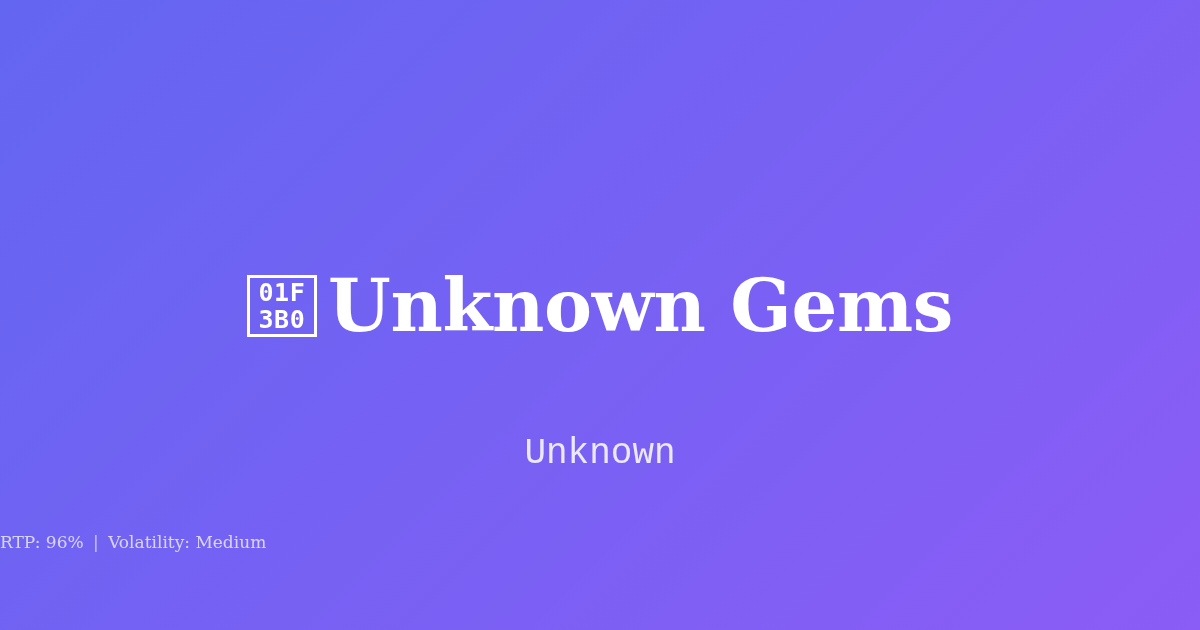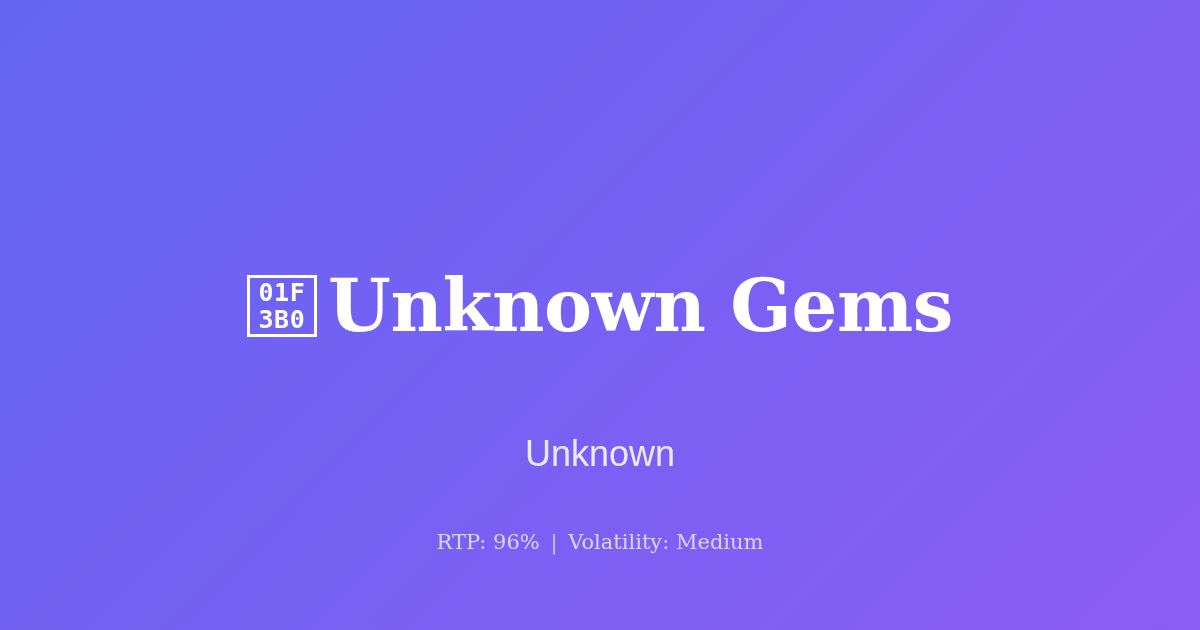--- a/index.html
+++ b/index.html
@@ -77,37 +77,36 @@
     font-size: 72px;
     font-weight: 700;
     line-height: 1;
     color: #ffffff;
     white-space: nowrap;
     letter-spacing: -0.3px;
   }
 
   .card-subtitle {
     margin-top: 46px;
-    font-family: Liberation Sans, sans-serif;
+    font-family: Liberation Mono, monospace;
     font-size: 36px;
     font-weight: 400;
     line-height: 1;
     color: rgba(255, 255, 255, 0.86);
     white-space: nowrap;
   }
 
   
   .card-footer {
     position: absolute;
     left: 0;
     right: 0;
     top: 529px;
-    text-align: center;
     font-family: "DejaVu Serif", "Liberation Serif", serif;
-    font-size: 21px;
+    font-size: 17px;
     font-weight: 400;
     line-height: 26px;
     color: rgba(255, 255, 255, 0.72);
     white-space: nowrap;
   }
 
   .card-footer .sep {
     padding: 0 4px;
     color: rgba(255, 255, 255, 0.62);
   }

